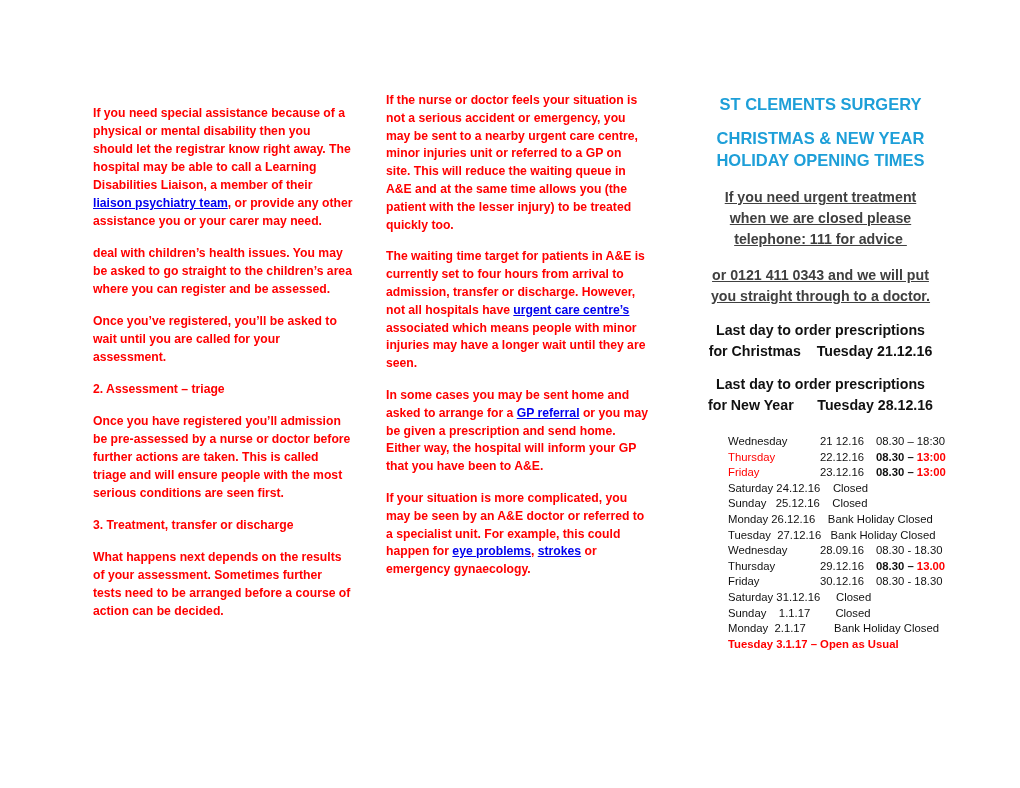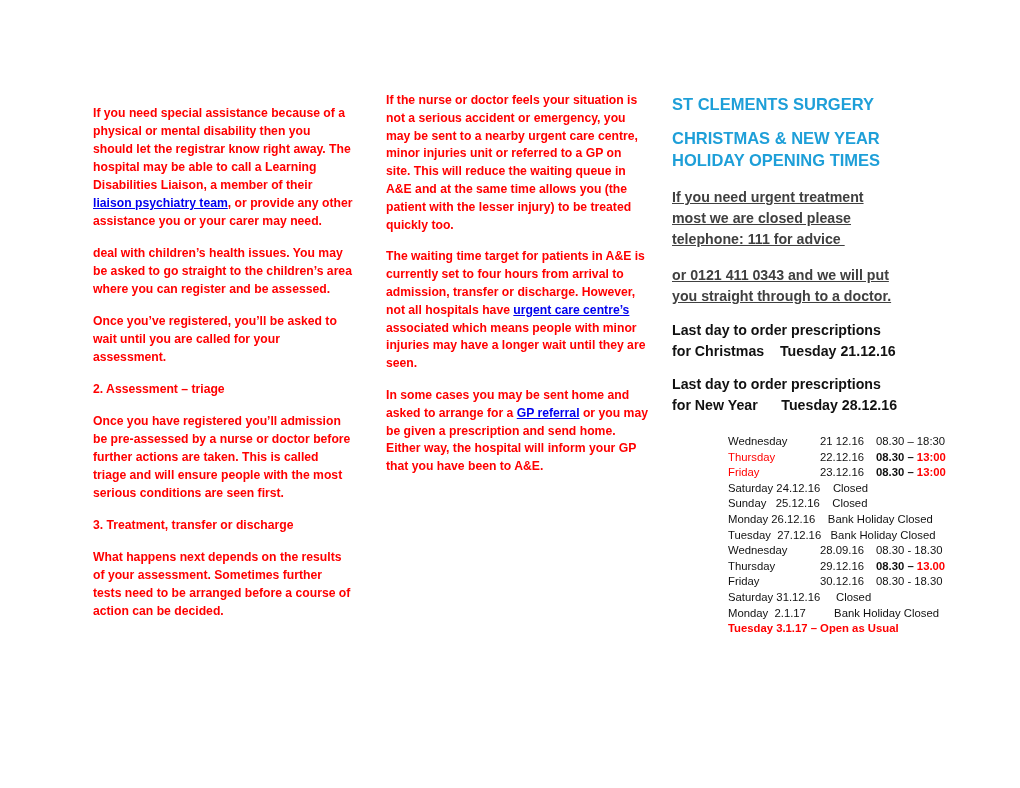--- a/index.html
+++ b/index.html
@@ -4,21 +4,21 @@
   <style>
     html, body { margin: 0; padding: 0; background: #ffffff; }
     body { width: 1020px; height: 788px; position: relative; overflow: hidden; }
     .col { position: absolute; font-family: "Liberation Sans", sans-serif; font-weight: bold; color: #ff0000; font-size: 12.2px; line-height: 18px; }
     .col p { margin: 0 0 14px 0; }
     #col1 { left: 93px; top: 104px; width: 260px; }
     #col2 { left: 386px; top: 92px; width: 262px; }
     .col2p { line-height: 17.8px; }
     a, .link { color: #0000ee; text-decoration: underline; }
     .heading-u { }
-    #col3 { left: 672px; top: 90px; width: 265px; }
+    #col3 { left: 688px; top: 90px; width: 265px; text-align: center; }
     .title { color: #1e9fd8; font-size: 16.5px; line-height: 22px; font-weight: bold; margin: 0; }
     .title1 { margin-top: 3px; margin-bottom: 12px; }
     .title2 { margin-bottom: 16px; }
     .urgent { color: #404040; text-decoration: underline; font-size: 14.2px; line-height: 21px; }
     .urgent1 { margin-bottom: 15px; }
     .urgent2 { margin-bottom: 13px; }
     .presc { color: #111; font-size: 14.2px; line-height: 21px; margin-bottom: 12px; }
     .sched { position: absolute; left: 680px; top: 434px; width: 240px; font-family: "Liberation Sans", sans-serif; font-size: 11.3px; line-height: 15.6px; color: #111; font-weight: normal; }
     .row { position: relative; height: 15.6px; white-space: nowrap; margin-left: 48px; }
     .row span { position: absolute; top: 0; }
@@ -35,29 +35,30 @@
   <p class="heading-u">2. Assessment – triage</p>
   <p>Once you have registered you’ll admission be pre-assessed by a nurse or doctor before further actions are taken. This is called triage and will ensure people with the most serious conditions are seen first.</p>
   <p class="heading-u">3. Treatment, transfer or discharge</p>
   <p>What happens next depends on the results of your assessment. Sometimes further tests need to be arranged before a course of action can be decided.</p>
 </div>
 
 <div class="col col2p" id="col2">
   <p>If the nurse or doctor feels your situation is not a serious accident or emergency, you may be sent to a nearby urgent care centre, minor injuries unit or referred to a GP on site. This will reduce the waiting queue in A&amp;E and at the same time allows you (the patient with the lesser injury) to be treated quickly too.</p>
   <p><span>The waiting time target for patients in A&amp;E is currently set to four hours from arrival to admission, transfer or discharge. However, not all hospitals have </span><a>urgent care centre’s</a><span> associated which means people with minor injuries may have a longer wait until they are seen.</span></p>
   <p><span>In some cases you may be sent home and asked to arrange for a </span><a>GP referral</a><span> or you may be given a prescription and send home. Either way, the hospital will inform your GP that you have been to A&amp;E.</span></p>
+  <p><span>If your situation is more complicated, you may be seen by an A&amp;E doctor or referred to a specialist unit. For example, this could happen for </span><a>eye problems</a><span>, </span><a>strokes</a><span> or emergency gynaecology.</span></p>
 </div>
 
 <div class="col" id="col3">
   <div class="title title1">ST CLEMENTS SURGERY</div>
   <div class="title">CHRISTMAS &amp; NEW YEAR</div>
   <div class="title title2">HOLIDAY OPENING TIMES</div>
   <div class="urgent urgent1">
     <div>If you need urgent treatment</div>
-    <div>most we are closed please</div>
+    <div>when we are closed please</div>
     <div>telephone: 111 for advice&nbsp;</div>
   </div>
   <div class="urgent urgent2">
     <div>or 0121 411 0343 and we will put</div>
     <div>you straight through to a doctor.</div>
   </div>
   <div class="presc">
     <div>Last day to order prescriptions</div>
     <div>for Christmas&nbsp;&nbsp;&nbsp;&nbsp;Tuesday 21.12.16</div>
   </div>
@@ -107,18 +108,21 @@
     </div>
   <div class="row">
       <span style="left:0">Friday</span>
       <span style="left:92px">30.12.16</span>
       <span style="left:148px">08.30 - 18.30</span>
     </div>
   <div class="row">
       <span style="left:0">Saturday 31.12.16&nbsp;&nbsp;&nbsp;&nbsp;&nbsp;Closed</span>
     </div>
   <div class="row">
+      <span style="left:0">Sunday&nbsp;&nbsp;&nbsp;&nbsp;1.1.17&nbsp;&nbsp;&nbsp;&nbsp;&nbsp;&nbsp;&nbsp;&nbsp;Closed</span>
+    </div>
+  <div class="row">
       <span style="left:0">Monday&nbsp; 2.1.17&nbsp;&nbsp;&nbsp;&nbsp;&nbsp;&nbsp;&nbsp;&nbsp;&nbsp;Bank Holiday Closed</span>
     </div>
   <div class="row">
       <span class="red b" style="left:0">Tuesday 3.1.17 – Open as Usual</span>
     </div>
 </div>
 
 </body></html>

